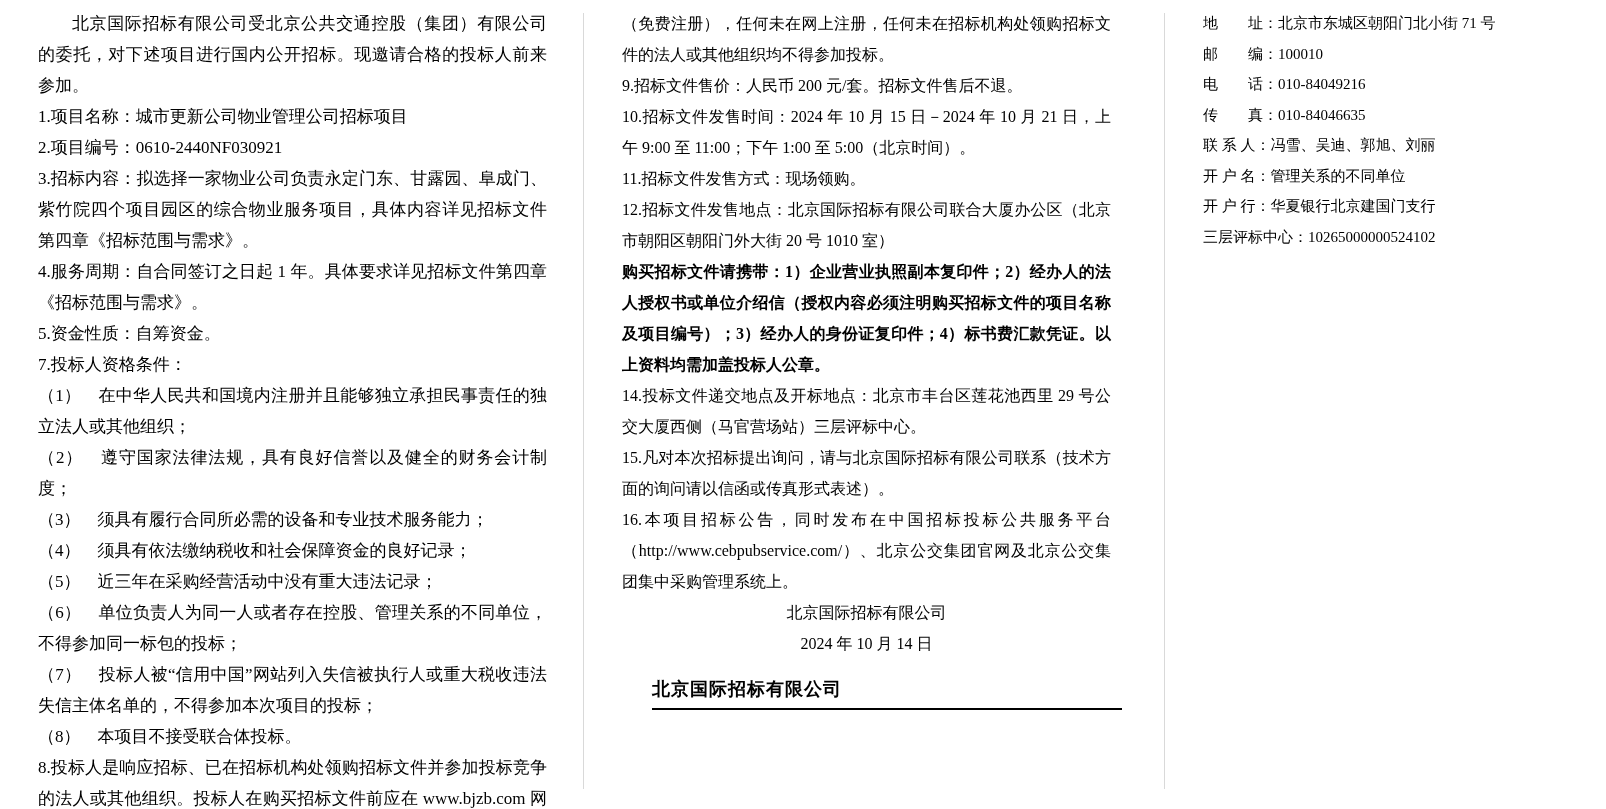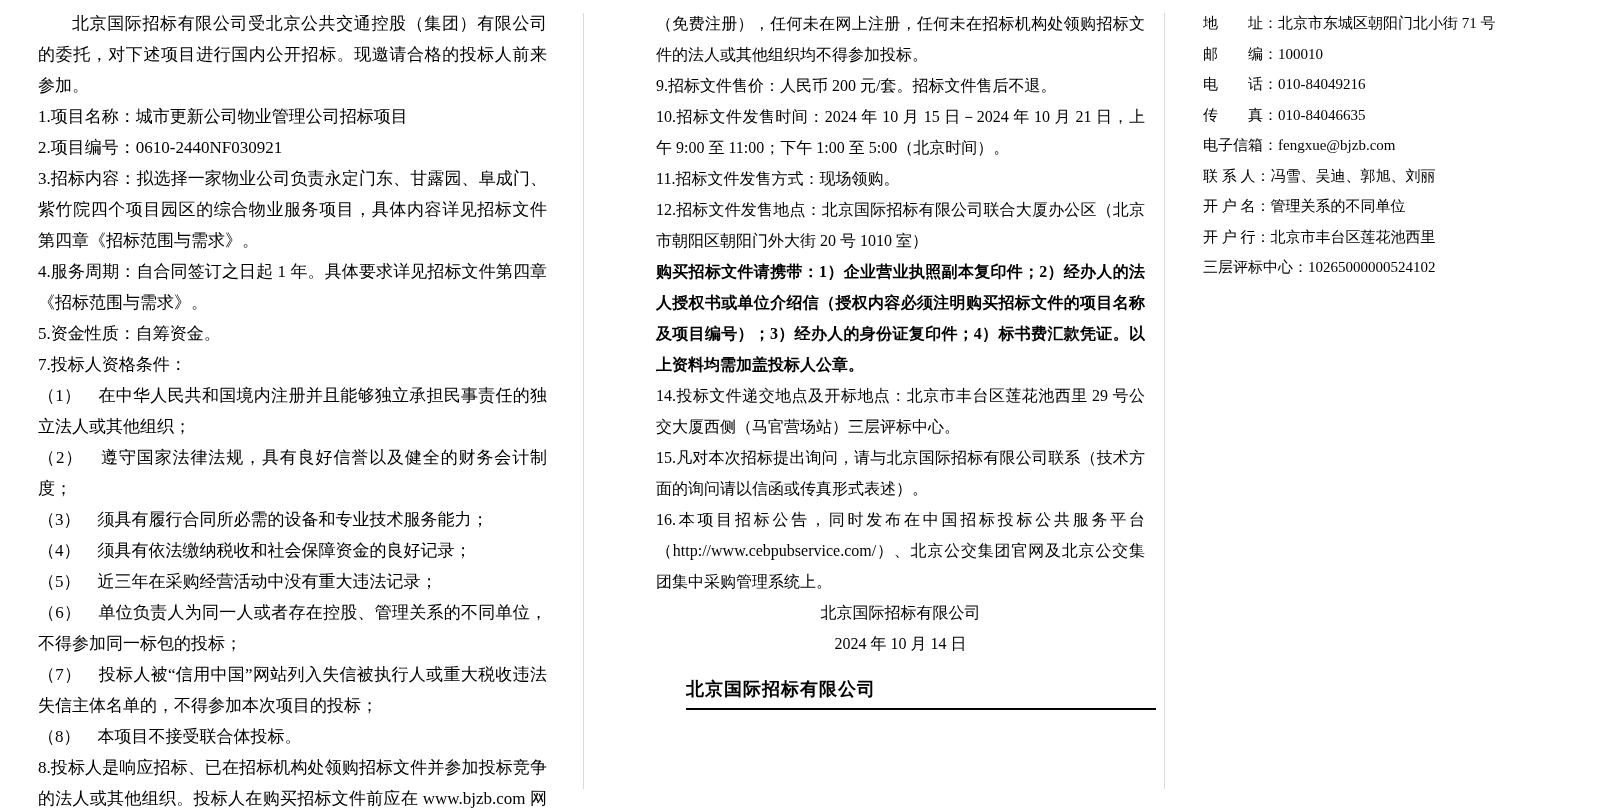--- a/index.html
+++ b/index.html
@@ -23,21 +23,21 @@
     position: absolute;
     top: 8px;
   }
   .col-left {
     left: 38px;
     width: 509px;
     font-size: 17px;
     line-height: 31px;
   }
   .col-mid {
-    left: 656px;
+    left: 622px;
     width: 489px;
     font-size: 16px;
     line-height: 31px;
   }
   .col-right {
     left: 1203px;
     width: 300px;
     font-size: 15px;
     line-height: 30.5px;
   }
@@ -123,20 +123,19 @@
     <div class="sig-line">
       <span>北京国际招标有限公司</span>
     </div>
   </div>
 
   <div class="col col-right">
     <p>地　　址：北京市东城区朝阳门北小街 71 号</p>
     <p>邮　　编：100010</p>
     <p>电　　话：010-84049216</p>
     <p>传　　真：010-84046635</p>
-    <p>电子信箱：fengxue@bjzb.com</p>
     <p>联 系 人：冯雪、吴迪、郭旭、刘丽</p>
     <p>开 户 名：管理关系的不同单位</p>
-    <p>开 户 行：北京市丰台区莲花池西里</p>
+    <p>开 户 行：华夏银行北京建国门支行</p>
     <p>三层评标中心：10265000000524102</p>
   </div>
 
 </div>
 
 </body></html>

